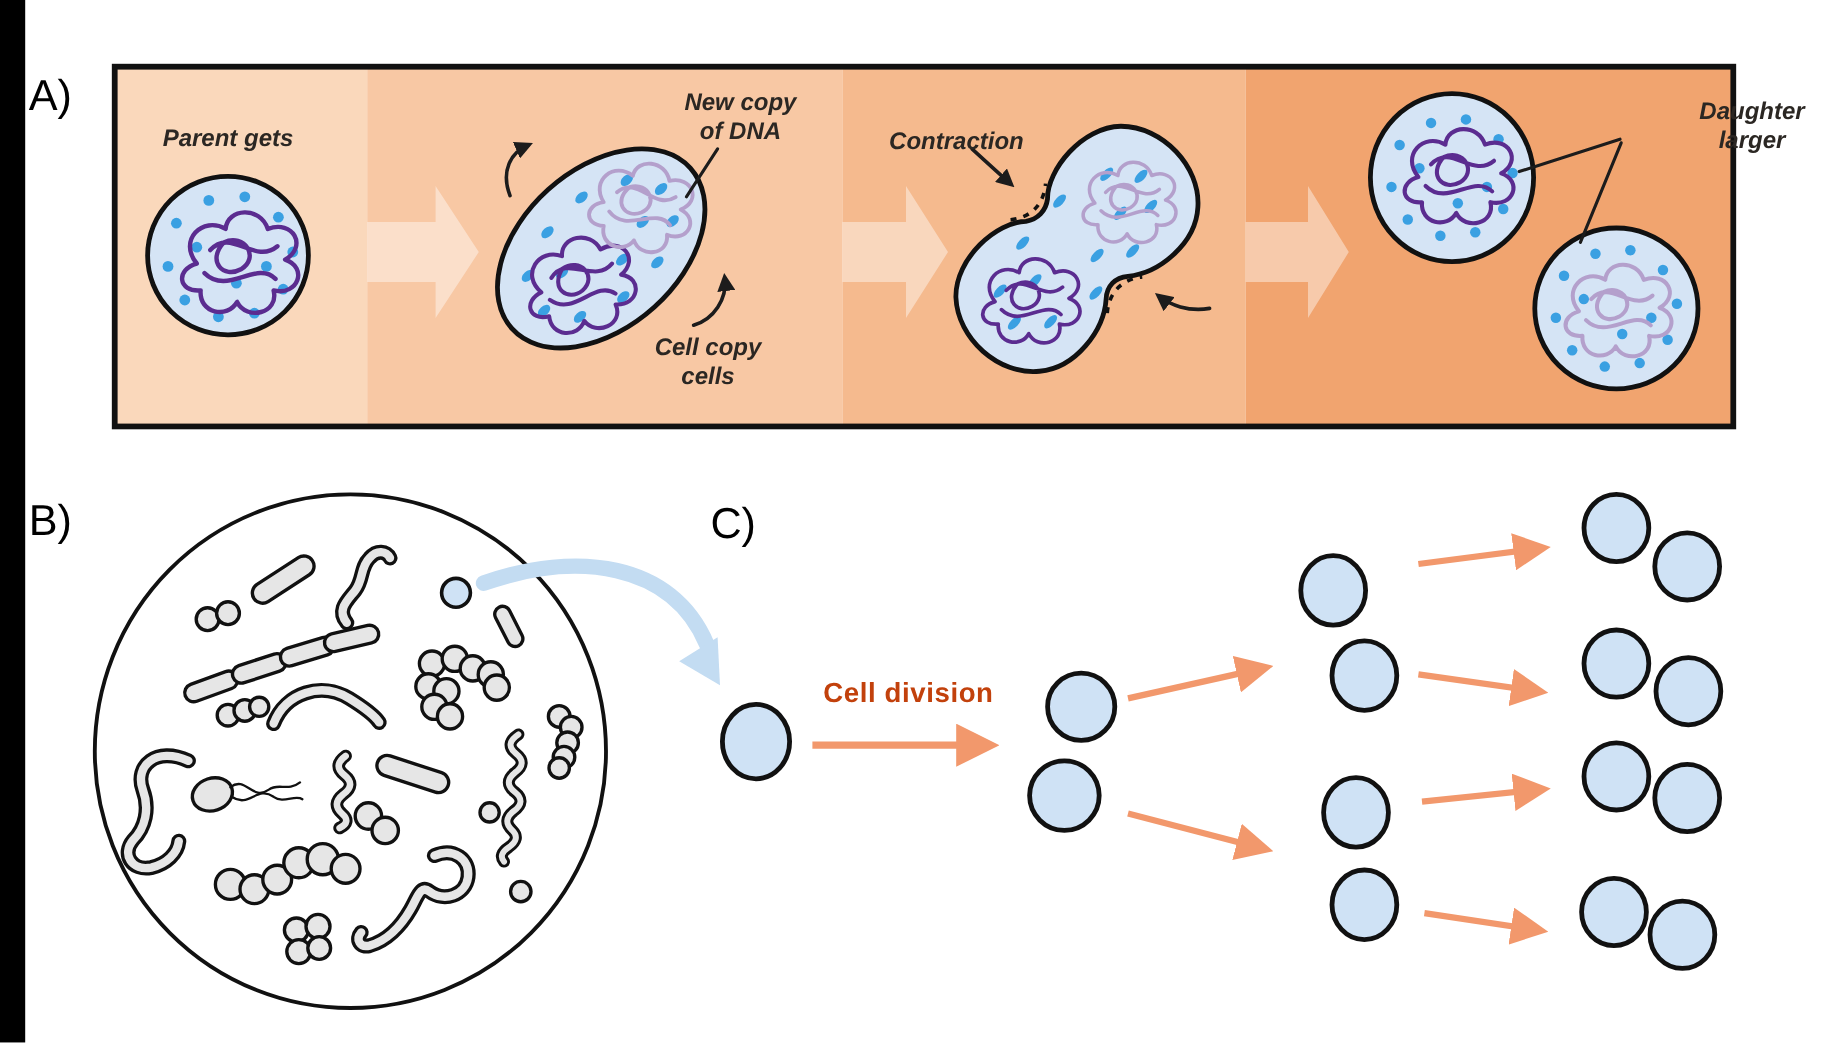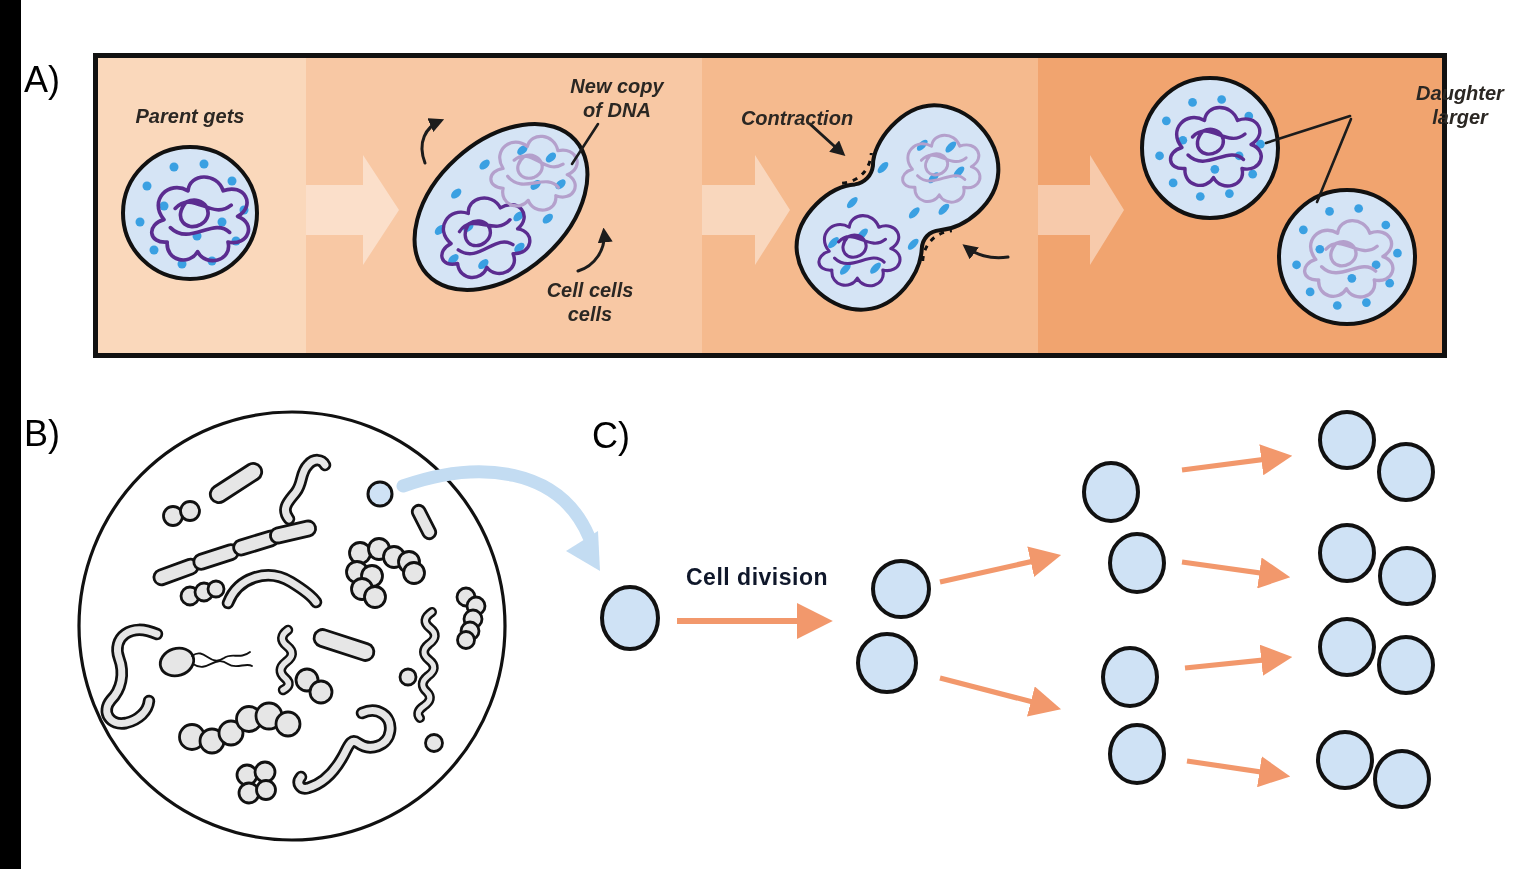--- a/index.html
+++ b/index.html
@@ -10,21 +10,21 @@
   #labelA{left:24px;top:62px;}
   #labelB{left:24px;top:416px;}
   #labelC{left:592px;top:418px;}
   svg{position:absolute;display:block;}
   #svgA{left:93px;top:53px;}
   #svgB{left:60px;top:400px;}
   #svgC{left:560px;top:390px;}
   .alabel{position:absolute;transform:translateX(-50%);text-align:center;white-space:nowrap;
           font-style:italic;font-weight:600;font-size:20px;line-height:24px;color:#2b2723;}
   .cdiv{position:absolute;transform:translateX(-50%);white-space:nowrap;
-        font-weight:bold;font-size:23px;color:#0f172a;letter-spacing:.5px;}
+        font-weight:bold;font-size:23px;color:#c2410c;letter-spacing:.5px;}
   
   .acell{fill:#d5e4f5;stroke:#111;stroke-width:4;}
   .ccell{fill:#cfe2f5;stroke:#111;stroke-width:4;}
   .dna{fill:none;stroke-width:4.6;stroke-linecap:round;stroke-linejoin:round;}
   .blkarrow{fill:none;stroke:#1c1c1c;stroke-width:3;stroke-linecap:round;}
   .leader{fill:none;stroke:#1c1c1c;stroke-width:2.6;stroke-linecap:round;}
   .fade{fill:rgba(255,255,255,0.42);}
   .bact{fill:#e6e6e6;stroke:#111;stroke-width:2.8;}
   .wormO{fill:none;stroke:#111;stroke-width:12.5;stroke-linecap:round;}
   .wormI{fill:none;stroke:#e6e6e6;stroke-width:7;stroke-linecap:round;}
@@ -260,21 +260,21 @@
   <div class="panel-label" id="labelC">C)</div>
 
   <div class="alabel" style="left:190px;top:104px;">Parent gets</div>
 
   <div class="alabel" style="left:617px;top:74px;">
     <div>New copy</div>
     <div>of DNA</div>
   </div>
 
   <div class="alabel" style="left:590px;top:278px;">
-    <div>Cell cells</div>
+    <div>Cell copy</div>
     <div>cells</div>
   </div>
 
   <div class="alabel" style="left:797px;top:96px;margin-top:10px;">Contraction</div>
 
   <div class="alabel" style="left:1460px;top:81px;font-style:italic;">
     <div>Daughter</div>
     <div>larger</div>
   </div>
 

